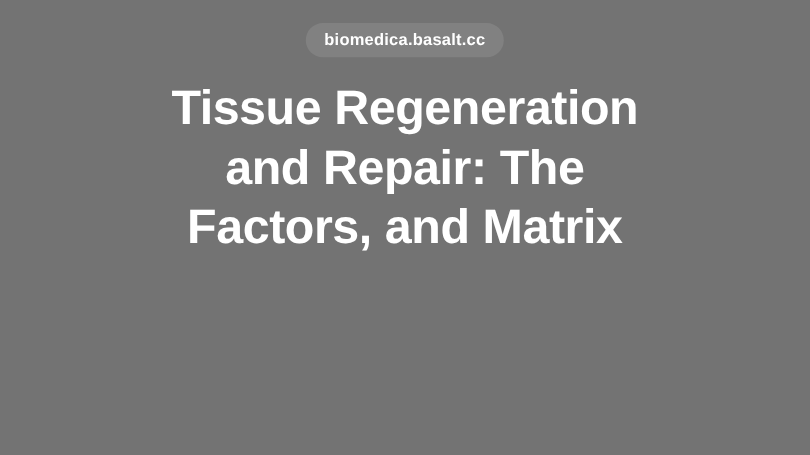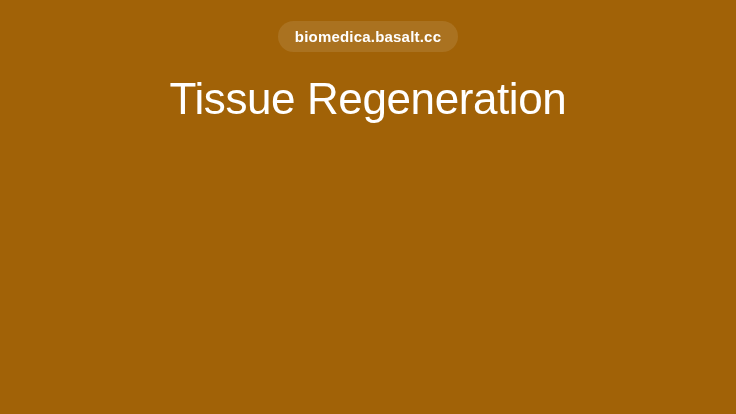--- a/index.html
+++ b/index.html
@@ -49,39 +49,41 @@
 
   #headline {
     margin: 0;
     padding: 0 10px;
     width: 100%;
     box-sizing: border-box;
     text-align: center;
     color: #ffffff;
     font-family: "Liberation Sans", sans-serif;
     font-size: 44px;
-    font-weight: normal;
+    font-weight: bold;
     line-height: 54px;
     letter-spacing: -0.4px;
     position: absolute;
     top: 72px;
     left: 0;
   }
 
   #headline .line {
     display: block;
     white-space: nowrap;
   }
 </style>
 </head>
 <body>
 
-<div id="card" style="background: #a16207;">
+<div id="card" style="background: #737373;">
 
   <div id="site-badge">
     <span id="site-badge-label">biomedica.basalt.cc</span>
   </div>
 
   <h1 id="headline">
     <span class="line">Tissue Regeneration</span>
+    <span class="line">and Repair: The</span>
+    <span class="line">Factors, and Matrix</span>
   </h1>
 
 </div>
 
 </body></html>

